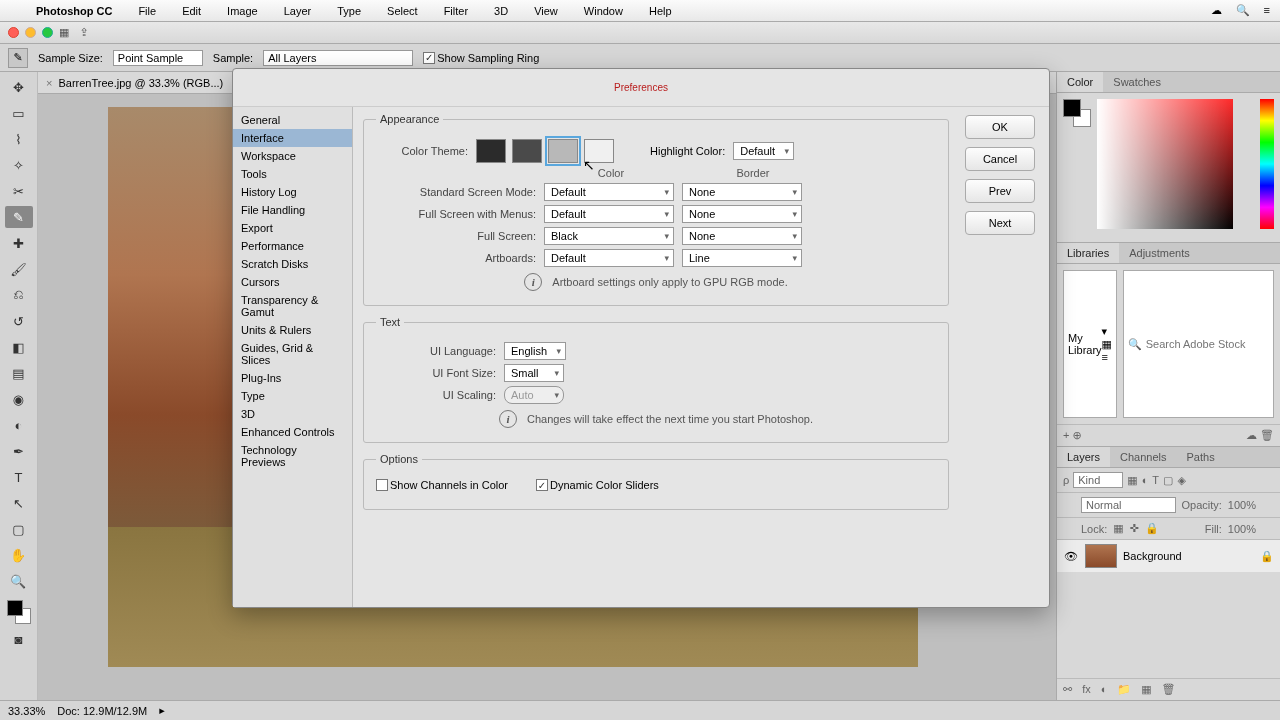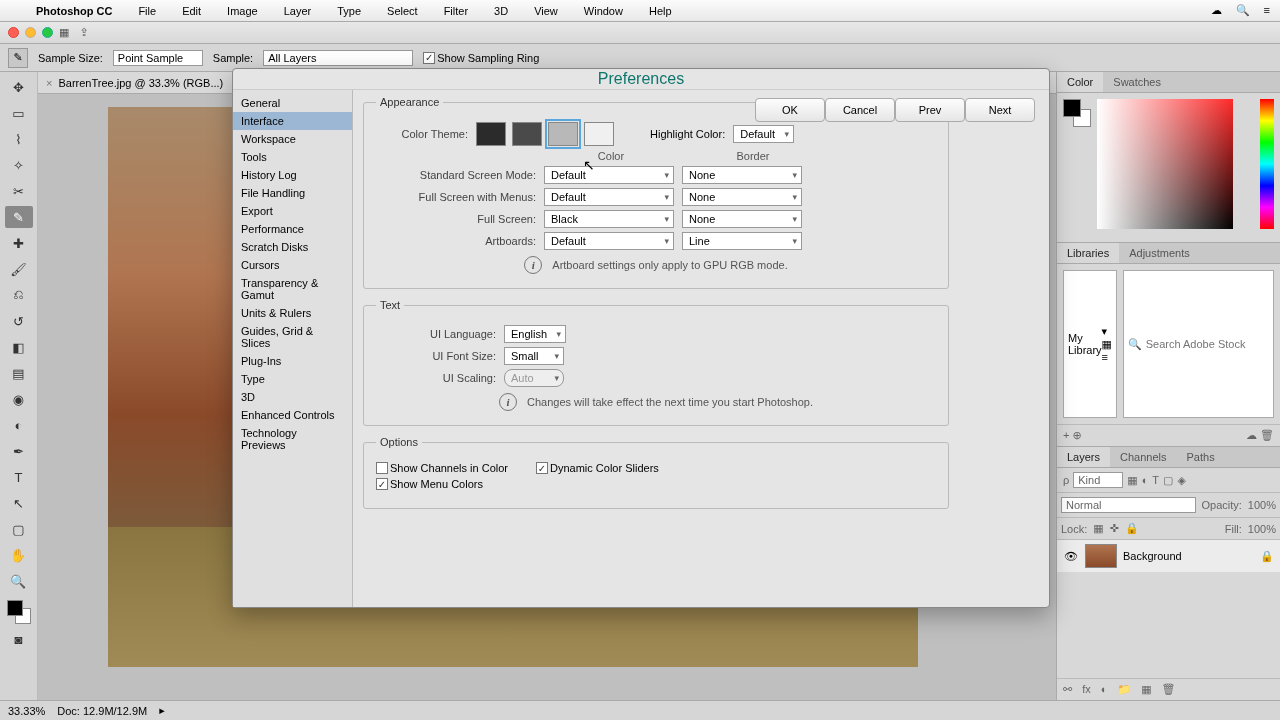--- a/index.html
+++ b/index.html
@@ -53,40 +53,40 @@
 .lib-panel { background: #d8d8d8; border-bottom: 1px solid #aaa; }
 .lib-body { height: 160px; display: flex; flex-direction: row; padding: 6px; gap: 6px; }
 .lib-select { background: #fff; border: 1px solid #aaa; padding: 2px 4px; display:flex; justify-content:space-between; align-items:center;}
 .lib-search { display: flex; align-items: center; gap: 4px; background: #fff; border: 1px solid #aaa; padding: 2px 4px; }
 .lib-empty { flex: 1; display: flex; align-items: center; justify-content: center; color: #999; }
 .plus-circle { width: 40px; height: 40px; border: 1px dashed #aaa; border-radius: 50%; display: flex; align-items: center; justify-content: center; font-size: 18px; color: #999; }
 .lib-footer { display:flex; justify-content:space-between; padding: 4px 6px; border-top:1px solid #bbb; color:#666;}
 
 .layers-panel { flex: 1; background: #d8d8d8; display: flex; flex-direction: column; }
 .layers-ctrl { padding: 4px 6px; display: flex; gap: 4px; align-items:center; border-bottom:1px solid #bbb; color:#666; }
-.layers-row { display: flex; gap: 6px; align-items: center; padding: 4px 4px; border-bottom: 1px solid #bbb; color:#666;}
+.layers-row { display: flex; gap: 6px; align-items: center; padding: 4px 24px; border-bottom: 1px solid #bbb; color:#666;}
 .layers-row .sel { flex:1; }
 .layer-item { display: flex; align-items: center; gap: 6px; padding: 4px 6px; background: #ececec; }
 .layer-thumb { width: 32px; height: 24px; background: linear-gradient(#b07550,#8a4a2a); border: 1px solid #888; }
 .eye { width: 16px; text-align: center; }
 .lock-mini { margin-left:auto; font-size:11px; color:#666;}
 .layers-footer { margin-top:auto; padding:4px 6px; border-top:1px solid #bbb; display:flex; gap:10px; color:#666;}
 
 .statusbar { position: absolute; bottom: 0; left: 0; right: 0; height: 20px; background: #d6d6d6; border-top: 1px solid #aaa; display: flex; align-items: center; padding: 0 8px; gap: 12px; }
 
 
 .dialog { position: absolute; left: 232px; top: 68px; width: 818px; height: 540px; background: #e5e5e5; border: 1px solid #888; box-shadow: 0 8px 24px rgba(0,0,0,0.3); border-radius: 4px; display: flex; flex-direction: column; }
-.dialog-title { text-align: center; padding: 1px; font-size: 16px; color: #0f766e; border-bottom: 1px solid #ccc; }
+.dialog-title { text-align: center; padding: 13px; font-size: 10px; color: #b91c1c; border-bottom: 1px solid #ccc; }
 .dialog-body { flex: 1; display: flex; }
 .pref-list { width: 120px; background: #e0e0e0; border-right: 1px solid #bbb; padding: 4px 0; }
 .pref-item { padding: 3px 8px; cursor: pointer; }
 .pref-item.active { background: #a0b8d underline; background:#bcd; }
 .pref-item.active { background: #9bb7d4; }
 .pref-pane { flex: 1; padding: 6px 10px; position: relative; display: flex; flex-direction: column; gap: 10px; }
-.dialog-buttons { position: absolute; right: 14px; top: 8px; display: flex; flex-direction: row; gap: 0; }
+.dialog-buttons { position: absolute; right: 14px; top: 8px; display: flex; flex-direction: column; gap: 8px; }
 .dlg-btn { width: 70px; padding: 5px 0; background: linear-gradient(#fdfdfd,#e6e6e6); border: 1px solid #aaa; border-radius: 4px; cursor: pointer; text-align: center; }
 
 fieldset { border: 1px solid #bbb; border-radius: 3px; padding: 10px 12px 14px; }
 legend { padding: 0 4px; color: #333; }
 .row { display: flex; align-items: center; gap: 8px; margin: 4px 0; }
 .row label.r { width: 160px; text-align: right; color: #444; }
 .row label.r2 { width: 92px; text-align: right; color: #444; }
 .dropdown { background: #fff; border: 1px solid #999; padding: 2px 18px 2px 6px; position: relative; min-width: 120px; display:inline-flex; align-items:center;}
 .dropdown:after { content: "▾"; position: absolute; right: 4px; font-size: 9px; color: #666; }
 .dropdown.sm { min-width: 60px; }
@@ -386,24 +386,18 @@
         <div class="row" id="opt-row1">
             <span class="chk">
               <span class="chkbox "></span>
               <span>Show Channels in Color</span>
             </span>
             <span class="chk">
               <span class="chkbox checked"></span>
               <span>Dynamic Color Sliders</span>
             </span>
           </div>
-        <div class="row" id="opt-row2">
-            <span class="chk">
-              <span class="chkbox checked"></span>
-              <span>Show Menu Colors</span>
-            </span>
-          </div>
       </fieldset>
     </div>
   </div>
 </div>
 
 <div class="cursor">↖</div>
 
 </body></html>

